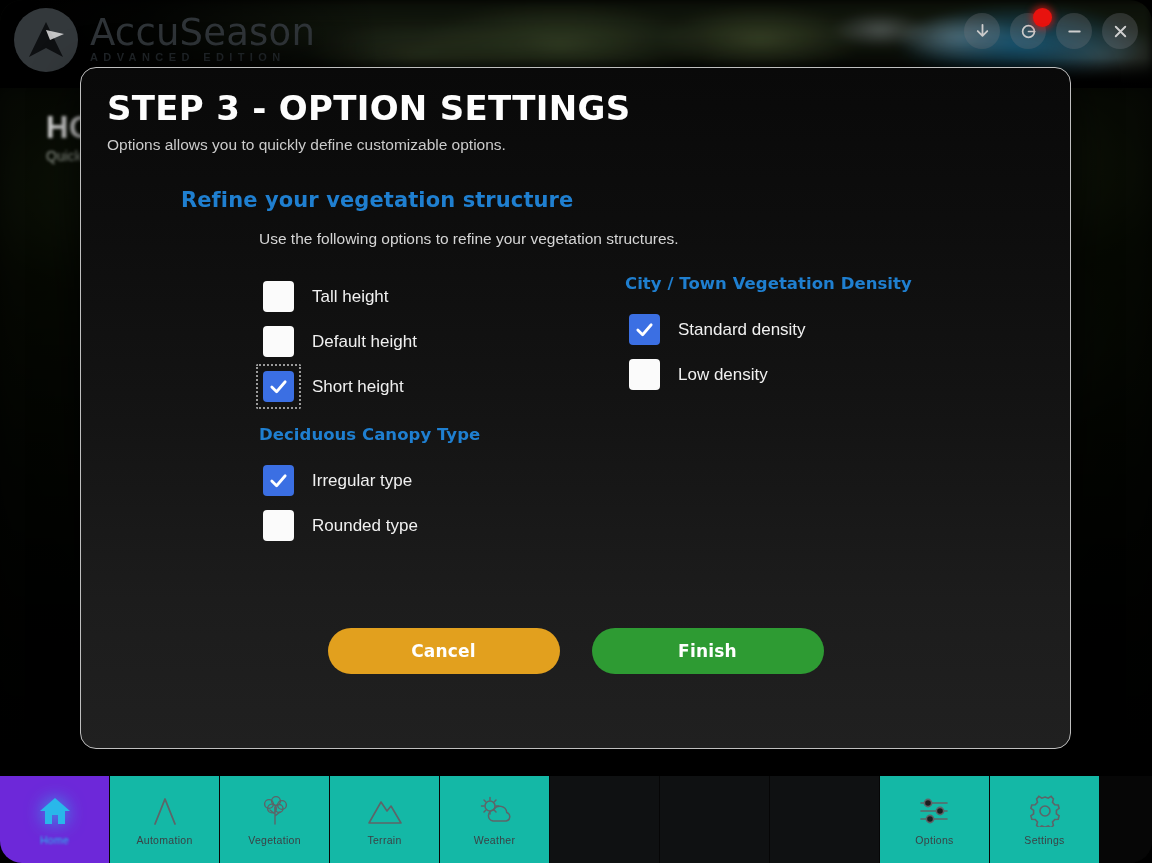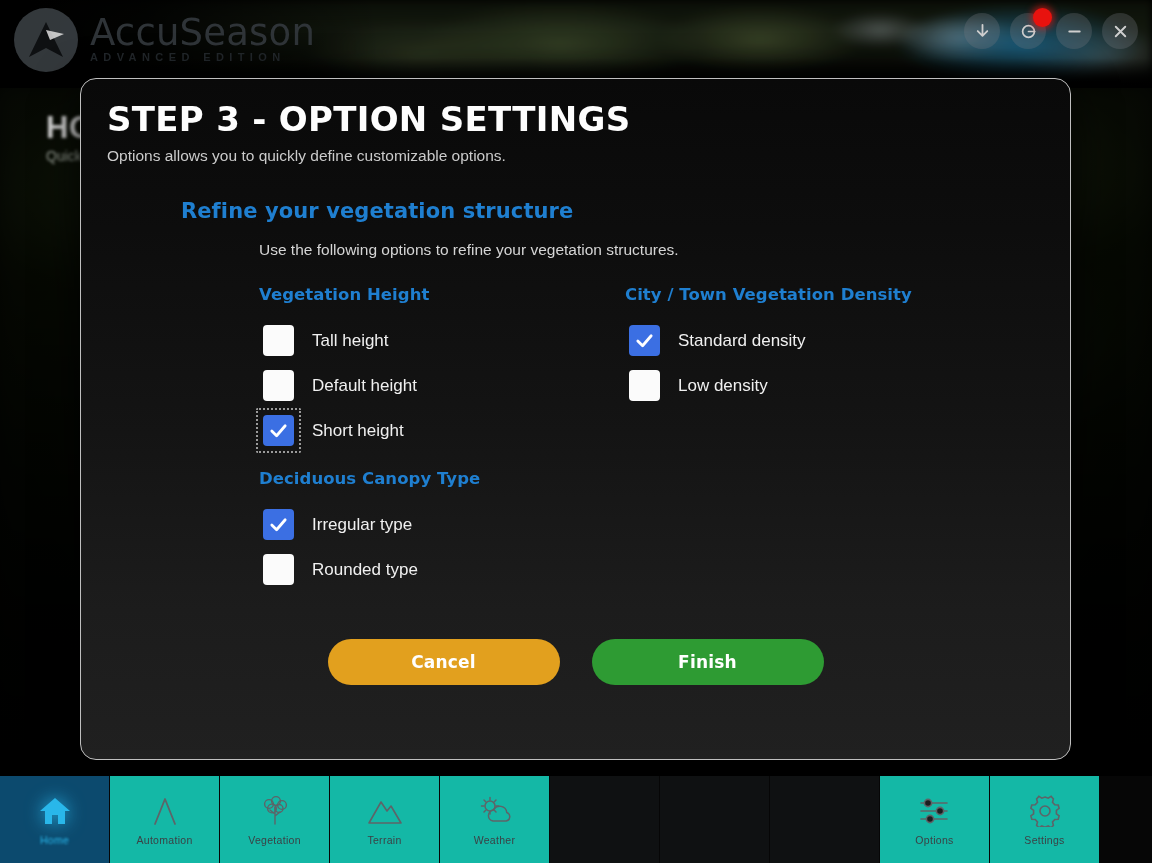--- a/index.html
+++ b/index.html
@@ -7,20 +7,21 @@
     width: 1152px; height: 863px;
     overflow: hidden;
     background: #000;
     font-family: "Liberation Sans", sans-serif;
   }
   #app {
     position: relative;
     width: 1152px; height: 863px;
     background: #000;
     overflow: hidden;
+    border-radius: 22px;
   }
 
   
   .bg-header {
     position: absolute; top: 0; left: 0; width: 1152px; height: 88px;
     overflow: hidden;
     background: #000;
   }
   .bg-header-photo {
     position: absolute; inset: 0;
@@ -110,21 +111,21 @@
     font-size: 31px; font-weight: 700; color: #e8e8e8;
     letter-spacing: .5px; filter: blur(1.4px); opacity: .92;
   }
   .bg-page-sub {
     position: absolute; left: 46px; top: 60px;
     font-size: 14px; color: #b9c0b6; filter: blur(1.4px); opacity: .85;
   }
 
   
   .modal {
-    position: absolute; left: 80px; top: 78px;
+    position: absolute; left: 80px; top: 67px;
     width: 991px; height: 682px;
     border-radius: 16px;
     border: 1px solid #bfbfbf;
     background: linear-gradient(180deg, #090909 0%, #0d0d0d 22%, #141414 52%, #1c1c1c 78%, #202020 100%);
     box-shadow: 0 10px 46px rgba(0,0,0,.85);
     overflow: hidden;
     z-index: 10;
   }
   .modal-head { padding: 22px 26px 0 26px; }
   .modal-title {
@@ -214,21 +215,21 @@
     width: 109px; height: 87px;
     margin-right: 1px;
     background: #14b8a6;
     display: flex; flex-direction: column;
     align-items: center; justify-content: center;
     gap: 5px; cursor: pointer;
     position: relative;
   }
   .tb-item.empty { background: #0f1112; cursor: default; }
   .tb-item.active {
-    background: #0c4a6e;
+    background: #6d28d9;
   }
   .tb-icon { height: 36px; display: flex; align-items: center; justify-content: center; }
   .tb-icon svg { display: block; }
   .tb-label {
     font-size: 10.5px; color: #3b4145; letter-spacing: .3px;
     filter: blur(.7px);
   }
   .tb-item.active .tb-label { color: #29b7ea; filter: blur(.8px); }
   .tb-item.active .tb-icon { filter: drop-shadow(0 0 9px rgba(41,183,234,.9)); }
   .tb-spacer { flex: 1; background: #060606; }
@@ -294,21 +295,20 @@
       <div class="modal-title">STEP 3 - OPTION SETTINGS</div>
       <div class="modal-subtitle">Options allows you to quickly define customizable options.</div>
     </div>
 
     <div class="section-title">Refine your vegetation structure</div>
     <div class="section-desc">Use the following options to refine your vegetation structures.</div>
 
     <div class="cols">
       <div class="col-left">
 
-        <div class="group-title">Vegetation Height</div>
 
         <div class="cb-row">
           <span class="cb-box">
             
           </span>
           <span class="cb-label">Tall height</span>
         </div>
 
         <div class="cb-row">
           <span class="cb-box">

